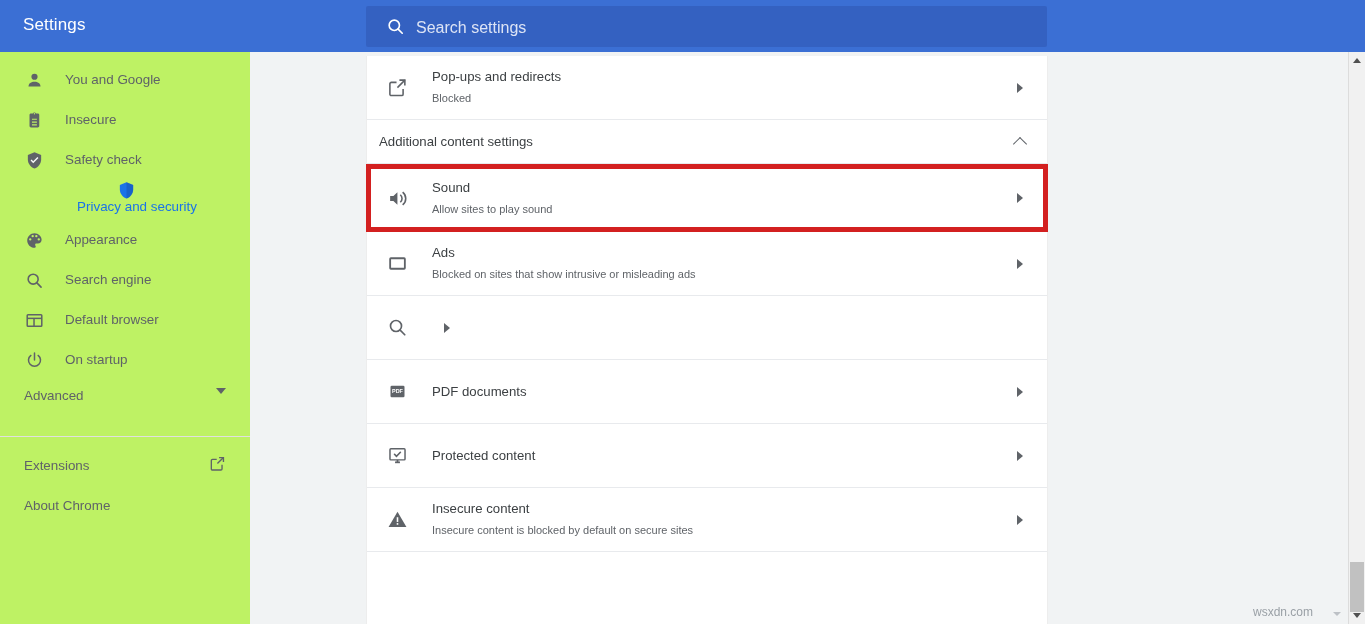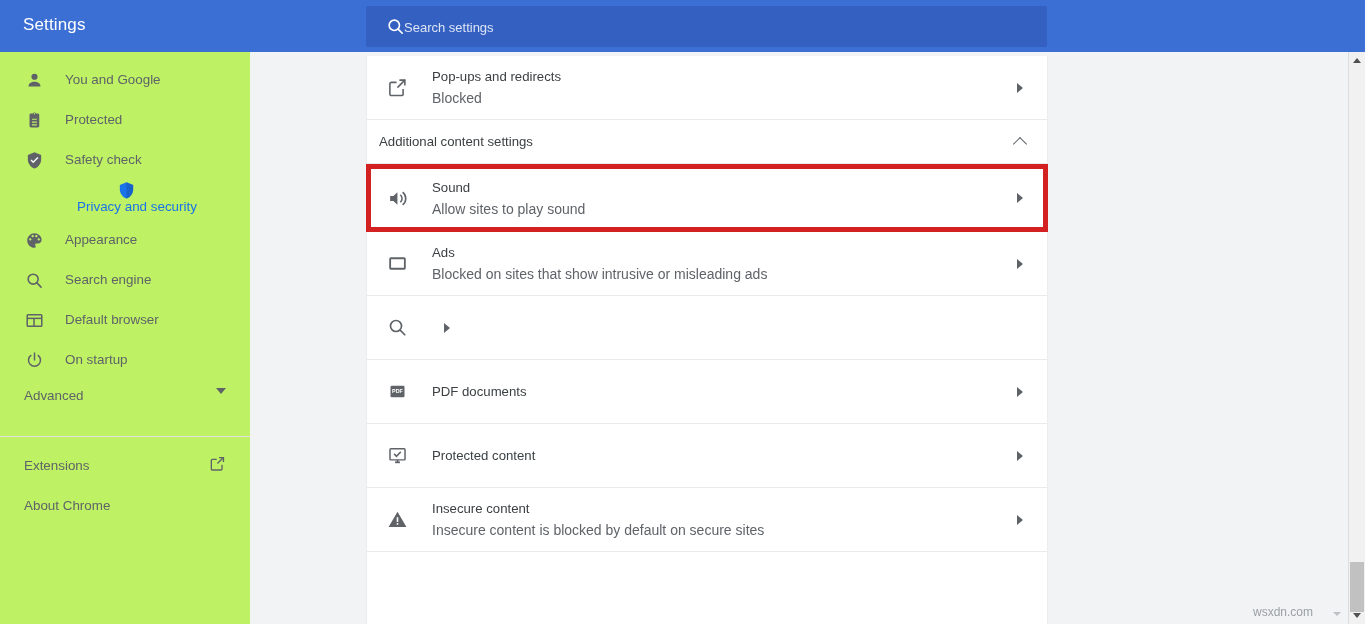--- a/index.html
+++ b/index.html
@@ -54,29 +54,29 @@
   }
   .search-icon {
     position: absolute;
     left: 20px;
     top: 11px;
     width: 19px;
     height: 19px;
   }
   .search-input {
     position: absolute;
-    left: 36px;
+    left: 48px;
     top: 0;
     width: 620px;
     height: 41px;
     background: transparent;
     border: none;
     outline: none;
     color: #5eead4;
-    font-size: 13px;
+    font-size: 16px;
     font-family: "Liberation Sans", sans-serif;
   }
   .search-input::placeholder { color: #dde4f5; opacity: 1; }
 
   
   .sidebar {
     position: absolute;
     left: 0;
     top: 52px;
     width: 250px;
@@ -198,21 +198,21 @@
     flex-direction: column;
     justify-content: center;
   }
   .row-title {
     font-size: 13.2px;
     color: #3c4043;
     line-height: 18px;
     white-space: nowrap;
   }
   .row-sub {
-    font-size: 14px;
+    font-size: 11px;
     color: #5f6368;
     line-height: 18px;
     margin-top: 3px;
     white-space: nowrap;
   }
   .row-arrow {
     width: 14px;
     height: 14px;
     flex: 0 0 14px;
     display: flex;
@@ -360,21 +360,21 @@
       </span>
       <span class="nav-label">You and Google</span>
     </div>
 
     <div class="nav-item">
       <span class="nav-icon">
         <svg width="19" height="19" viewBox="0 0 24 24" fill="#5f6368">
           <path d="M16.2 3.2h-2.3a2.2 2.2 0 0 0-4.1 0H7.5c-1 0-1.8.8-1.8 1.8v14.1c0 1 .8 1.8 1.8 1.8h8.7c1 0 1.8-.8 1.8-1.8V5c0-1-.8-1.8-1.8-1.8zM11.9 2.6c.5 0 .9.4.9.9s-.4.9-.9.9-.9-.4-.9-.9.4-.9.9-.9zM15 18.2H8.8v-1.5H15zm0-3.5H8.8v-1.5H15zm0-3.5H8.8V9.7H15z"></path>
         </svg>
       </span>
-      <span class="nav-label">Protected</span>
+      <span class="nav-label">Insecure</span>
     </div>
 
     <div class="nav-item">
       <span class="nav-icon">
         <svg width="19" height="19" viewBox="0 0 24 24">
           <path d="M12 1.6 3.6 5.2v5.6c0 5.2 3.6 10 8.4 11.2 4.8-1.2 8.4-6 8.4-11.2V5.2z" fill="#5f6368"></path>
           <path d="M10.4 15.4 7 12l1.3-1.3 2.1 2.1 5.2-5.2L17 8.9z" fill="#f8f9fa"></path>
         </svg>
       </span>
       <span class="nav-label">Safety check</span>

